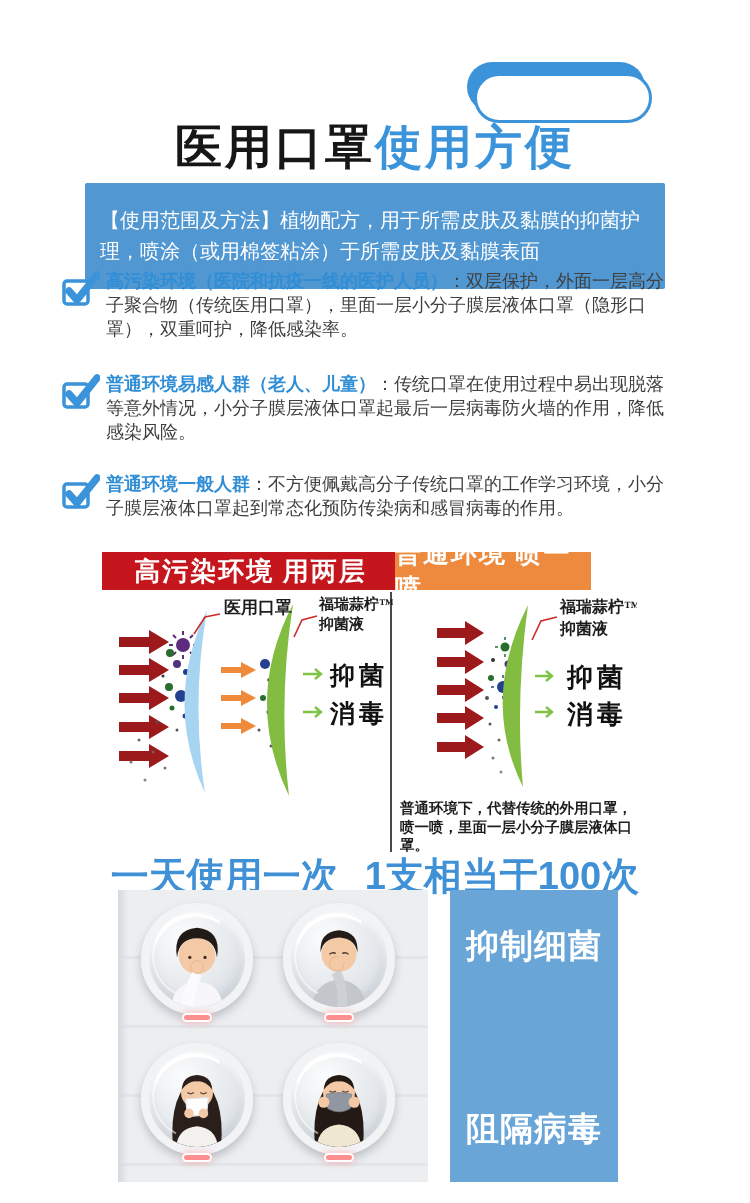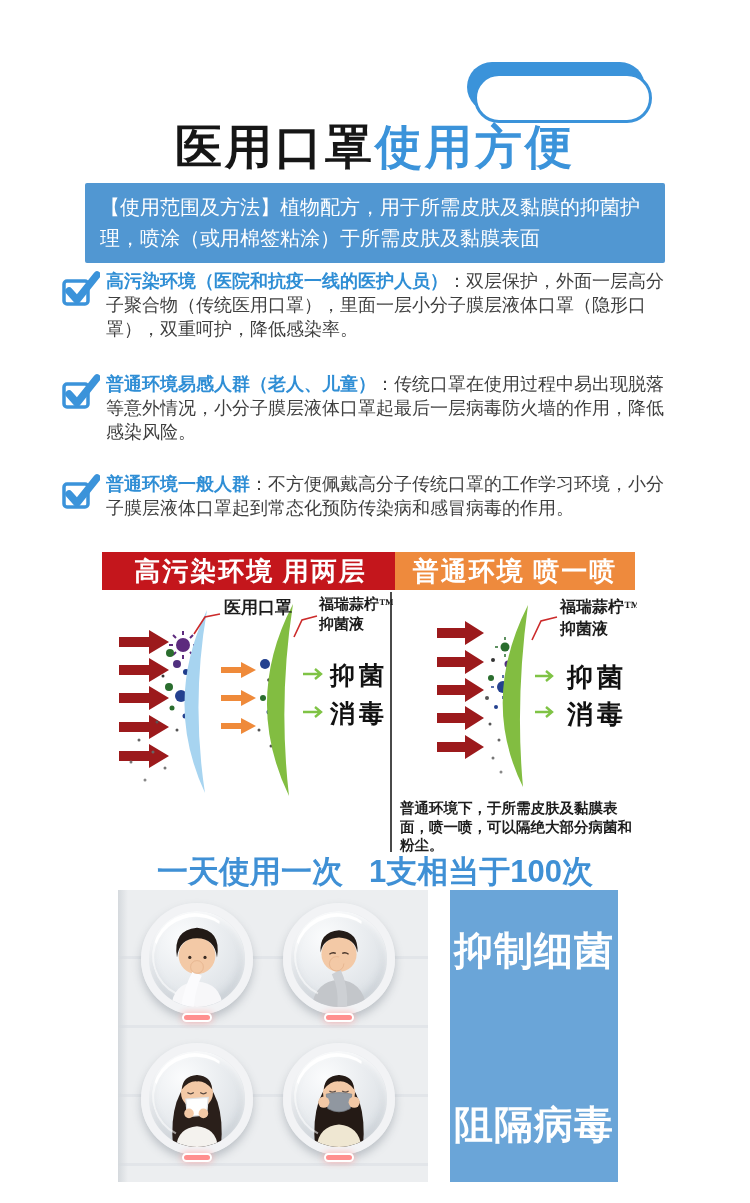--- a/index.html
+++ b/index.html
@@ -19,50 +19,50 @@
   .badge .shadow-pill{position:absolute;left:7px;top:11px;width:178px;height:50px;border:3px solid var(--accent_blue);
     border-radius:26px;background:#fff;z-index:-1;}
 
   
   .title{position:absolute;top:116px;left:0;width:100%;text-align:center;font-size:47px;font-weight:900;
     letter-spacing:3px;color:#161616;}
   .title .blue{color:var(--accent_blue);}
 
   
   .usage-box{position:absolute;top:183px;left:85px;width:580px;background:var(--box_blue);color:#fff;
-    font-size:20px;line-height:1.55;padding:9px 15px;border-radius:2px;}
+    font-size:20px;line-height:1.55;padding:22px 15px;border-radius:2px;}
 
   
   .bullet{position:absolute;left:62px;width:615px;font-size:18px;line-height:1.33;color:var(--text_dark);}
   .bullet .text{padding-left:44px;}
   .bullet .check{position:absolute;left:0;top:1px;width:38px;height:36px;}
   .bullet .head{color:#2f8ed5;font-weight:600;}
   .b1{top:270px;} .b2{top:373px;} .b3{top:473px;}
 
   
   .cmp-header{position:absolute;top:552px;height:38px;color:#fff;font-family:"Liberation Serif","DejaVu Serif",serif;
     font-weight:700;font-size:26px;display:flex;align-items:center;justify-content:center;letter-spacing:2px;}
   .hdr-left{left:102px;width:297px;background:var(--red_header);}
-  .hdr-right{left:395px;width:240px;background:var(--orange_header);}
+  .hdr-right{left:395px;width:196px;background:var(--orange_header);}
 
   .divider{position:absolute;left:390px;top:592px;width:2px;height:260px;background:#4a4a4a;}
 
   .diagram{position:absolute;top:590px;}
   .dia-left{left:93px;width:300px;height:212px;}
   .dia-right{left:395px;width:242px;height:212px;}
   .diagram svg{display:block;width:100%;height:100%;}
   .dia-label{font-family:"Liberation Serif","DejaVu Serif",serif;font-weight:700;fill:#1c1c1c;}
   .dia-effect{font-family:"Liberation Serif","DejaVu Serif",serif;font-weight:700;fill:#111;letter-spacing:4px;}
 
   .caption{position:absolute;top:799px;font-family:"Liberation Serif","DejaVu Serif",serif;font-weight:700;
     color:#1e1e1e;font-size:14.5px;line-height:1.28;}
   .cap-left{left:95px;width:290px;}
   .cap-right{left:400px;width:238px;}
 
-  .tagline{position:absolute;top:851px;left:0;width:100%;text-align:center;color:#3f90d5;font-size:31px;font-weight:600;}
+  .tagline{position:absolute;top:851px;left:0;width:100%;text-align:center;color:#3f90d5;font-size:38px;font-weight:600;}
   .tagline .p2{margin-left:26px;}
 
   
   .photo-wall{position:absolute;left:118px;top:890px;width:310px;height:292px;background:#e9ebee;
     background-image:repeating-linear-gradient(180deg,#eceef0 0 66px,#e2e5e9 66px 69px);overflow:hidden;}
   .photo-wall::before{content:"";position:absolute;left:0;top:0;bottom:0;width:10px;
     background:linear-gradient(90deg,#d5d9dd,rgba(213,217,221,0));}
   .porthole{position:absolute;width:112px;height:112px;border-radius:50%;border:8px solid #f2f3f5;
     background:radial-gradient(circle at 35% 28%,#fbfcfd,#e2e6ea 62%,#cdd4da);
     box-shadow:0 5px 9px rgba(110,120,132,.38), inset 0 3px 7px rgba(255,255,255,.85), inset 0 -5px 10px rgba(130,140,152,.28);}
@@ -70,21 +70,21 @@
   .porthole .glass{position:absolute;width:86px;height:86px;left:3px;top:2px;border-radius:50%;
     border-top:4px solid rgba(255,255,255,.95);border-left:2px solid rgba(255,255,255,.55);
     border-right:2px solid transparent;border-bottom:2px solid transparent;transform:rotate(-18deg);pointer-events:none;}
   .porthole .latch{position:absolute;bottom:-15px;left:50%;transform:translateX(-50%);width:30px;height:9px;
     background:#ff8f8f;border:2px solid #fff;border-radius:5px;box-shadow:0 0 7px #ffb0b0;}
   .ph-tl{left:23px;top:13px;} .ph-tr{left:165px;top:13px;} .ph-bl{left:23px;top:153px;} .ph-br{left:165px;top:153px;}
   .bubble svg{position:absolute;left:0;bottom:0;width:100%;height:100%;}
 
   .benefit-panel{position:absolute;left:450px;top:890px;width:168px;height:292px;background:var(--panel_blue);
     display:flex;flex-direction:column;justify-content:space-between;align-items:center;padding:34px 0 30px;}
-  .benefit{color:#fff;font-size:39px;font-weight:800;letter-spacing:1px;white-space:nowrap;}
+  .benefit{color:#fff;font-size:33px;font-weight:800;letter-spacing:1px;white-space:nowrap;}
 </style>
 </head>
 <body>
 
 <div class="page">
 
   <div class="badge">
     <span class="shadow-pill"></span>
     <span>使用方法</span>
   </div>
@@ -232,21 +232,21 @@
       <text class="dia-label" x="165" y="44" font-size="16">抑菌液</text>
       <g stroke="#7fc345" stroke-width="2.4" fill="none">
         <path d="M140,86 h17 m-6,-5 l6,5 l-6,5"></path>
         <path d="M140,122 h17 m-6,-5 l6,5 l-6,5"></path>
       </g>
       <text class="dia-effect" x="172" y="96" font-size="26">抑菌</text>
       <text class="dia-effect" x="172" y="133" font-size="26">消毒</text>
     </svg>
   </div>
 
-  <div class="caption cap-right">普通环境下，于所需皮肤及黏膜表面，喷一喷，可以隔绝大部分病菌和粉尘。</div>
+  <div class="caption cap-right">普通环境下，代替传统的外用口罩，喷一喷，里面一层小分子膜层液体口罩。</div>
 
   <div class="tagline">
     <span class="p1">一天使用一次</span><span class="p2">1支相当于100次</span>
   </div>
 
   <div class="photo-wall">
 
     <div class="porthole ph-tl">
       <div class="bubble">
         <svg viewBox="0 0 120 120" preserveAspectRatio="xMidYMax slice">

